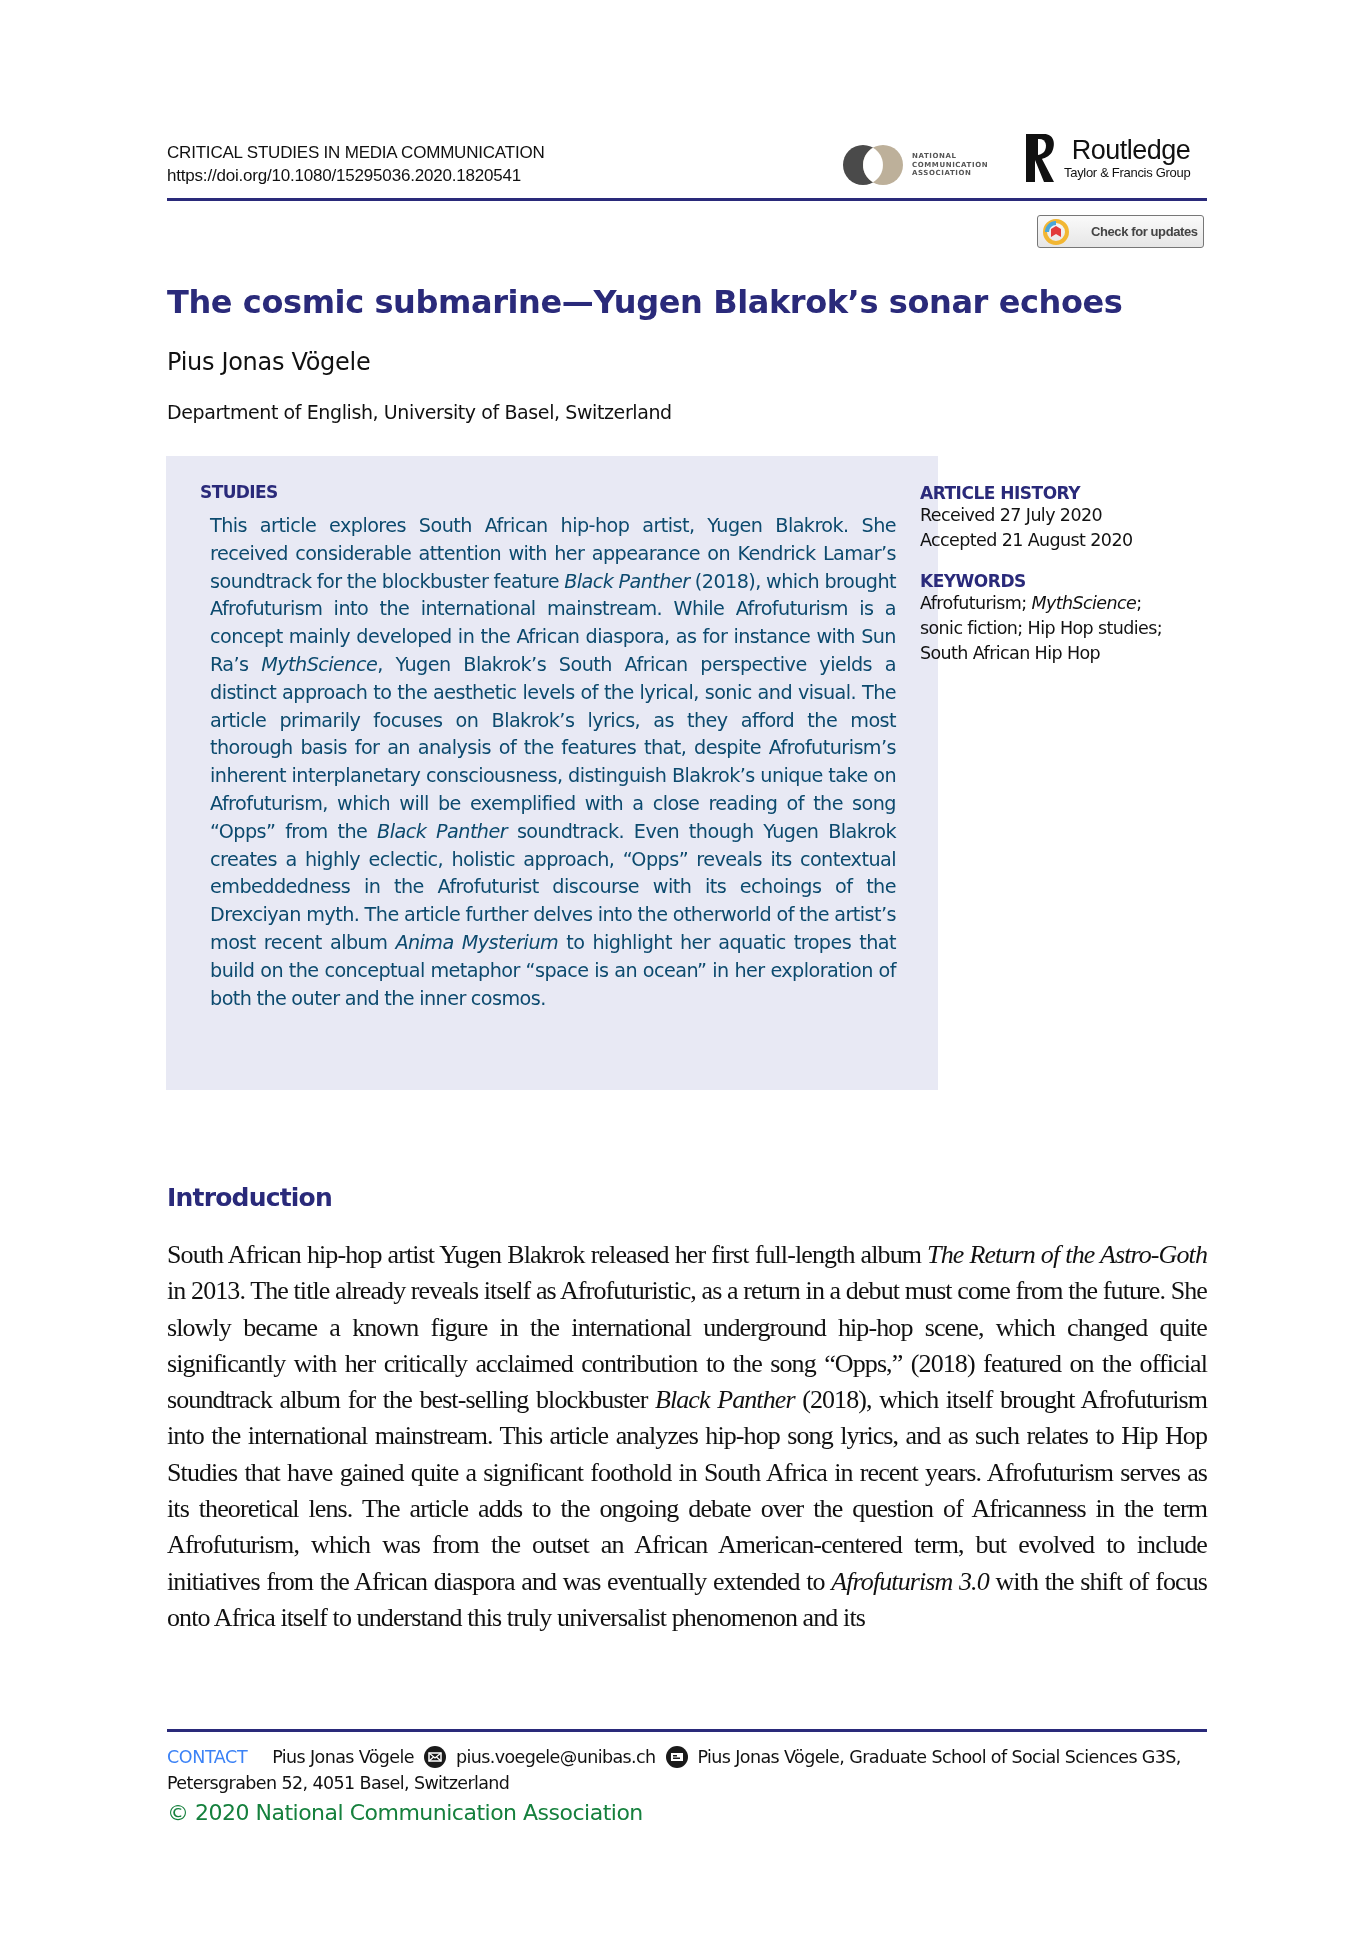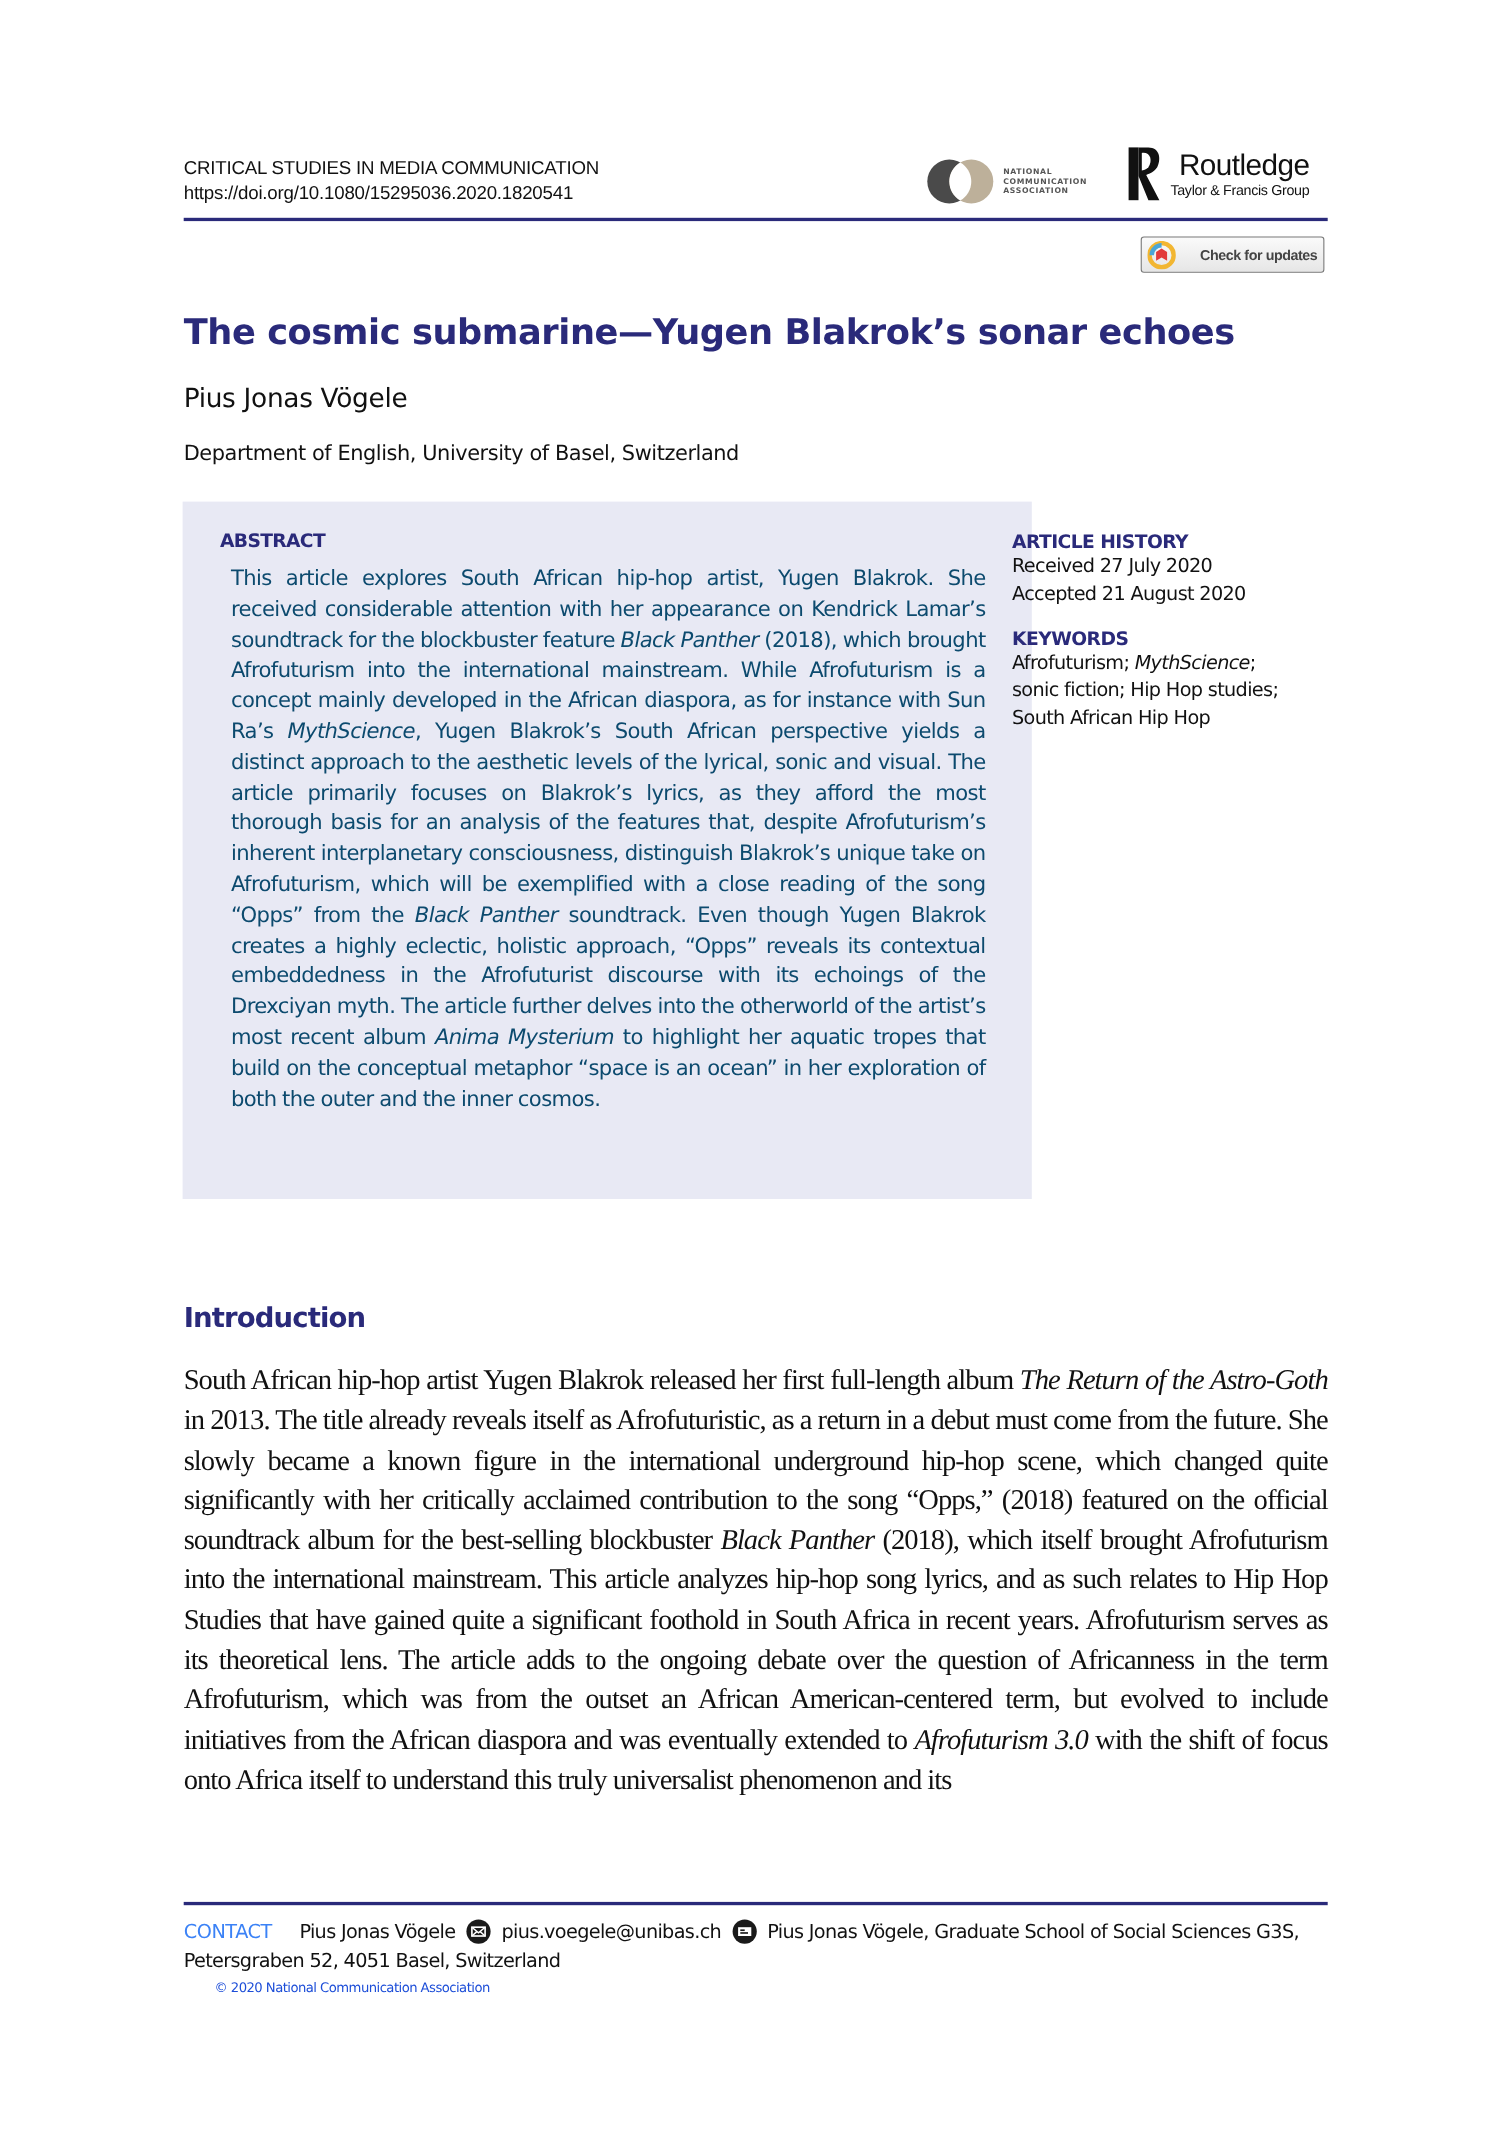--- a/index.html
+++ b/index.html
@@ -38,21 +38,21 @@
   #intro-heading { position: absolute; left: 167px; top: 1183px; font-family: "DejaVu Sans", sans-serif; font-weight: bold; font-size: 25px; color: #2a2a7a; letter-spacing: -0.8px; margin: 0; }
   #intro-body { position: absolute; left: 167px; top: 1237px; width: 1040px; font-family: "Liberation Serif", serif; font-size: 26px; line-height: 36.3px; text-align: justify; color: #111; letter-spacing: -0.9px; margin: 0; }
   .cite { color: #1f1f80; }
 
   
   #footer-rule { position: absolute; left: 167px; top: 1729px; width: 1040px; height: 3px; background: #2a2a7a; }
   #contact-block { position: absolute; left: 167px; top: 1744px; width: 1045px; font-family: "DejaVu Sans", sans-serif; font-size: 17.5px; line-height: 26px; color: #111; letter-spacing: -0.6px; }
   #contact-label { font-weight: normal; color: #3b82f6; letter-spacing: -0.4px; margin-right: 20px; }
   .contact-icon { display: inline-block; width: 22px; height: 22px; border-radius: 50%; background: #1a1a1a; vertical-align: -5px; margin: 0 5px; position: relative; }
   .contact-icon svg { position: absolute; left: 0; top: 0; }
-  #copyright { position: absolute; left: 167px; top: 1800px; font-family: "DejaVu Sans", sans-serif; font-size: 12px; color: #1d4ed8; letter-spacing: -0.5px; margin-left: 28px; }
+  #copyright { position: absolute; left: 167px; top: 1800px; font-family: "DejaVu Sans", sans-serif; font-size: 22px; color: #15803d; letter-spacing: -0.5px; }
   a.link { color: inherit; text-decoration: none; }
 </style>
 </head>
 <body>
 
 <div id="journal-header">
   <div>CRITICAL STUDIES IN MEDIA COMMUNICATION</div>
   <div><a class="link">https://doi.org/10.1080/15295036.2020.1820541</a></div>
 </div>
 
@@ -90,21 +90,21 @@
     <path d="M8 18 V10 L13 7 L18 10 V18 L13 15 Z" fill="#e23b3b"></path>
   </svg>
   <span id="check-updates-label">Check for updates</span>
 </div>
 
 <h1 id="article-title">The cosmic submarine—Yugen Blakrok’s sonar echoes</h1>
 <div id="author-name">Pius Jonas Vögele</div>
 <div id="affiliation">Department of English, University of Basel, Switzerland</div>
 
 <div id="abstract-box">
-  <div id="abstract-heading">ABSTRACT</div>
+  <div id="abstract-heading">STUDIES</div>
   <p id="abstract-text"><span>This article explores South African hip-hop artist, Yugen Blakrok. She received considerable attention with her appearance on Kendrick Lamar’s soundtrack for the blockbuster feature </span><i>Black Panther</i><span> (2018), which brought Afrofuturism into the international mainstream. While Afrofuturism is a concept mainly developed in the African diaspora, as for instance with Sun Ra’s </span><i>MythScience</i><span>, Yugen Blakrok’s South African perspective yields a distinct approach to the aesthetic levels of the lyrical, sonic and visual. The article primarily focuses on Blakrok’s lyrics, as they afford the most thorough basis for an analysis of the features that, despite Afrofuturism’s inherent interplanetary consciousness, distinguish Blakrok’s unique take on Afrofuturism, which will be exemplified with a close reading of the song “Opps” from the </span><i>Black Panther</i><span> soundtrack. Even though Yugen Blakrok creates a highly eclectic, holistic approach, “Opps” reveals its contextual embeddedness in the Afrofuturist discourse with its echoings of the Drexciyan myth. The article further delves into the otherworld of the artist’s most recent album </span><i>Anima Mysterium</i><span> to highlight her aquatic tropes that build on the conceptual metaphor “space is an ocean” in her exploration of both the outer and the inner cosmos.</span></p>
 </div>
 
 <div id="sidebar">
   <div class="side-head">ARTICLE HISTORY</div>
   <div class="side-text">Received 27 July 2020</div>
   <div class="side-text">Accepted 21 August 2020</div>
   <div class="side-head" id="keywords-head">KEYWORDS</div>
   <div class="side-text" id="keywords-text"><span>Afrofuturism; </span><i>MythScience</i><span>; sonic fiction; Hip Hop studies; South African Hip Hop</span></div>
 </div>

